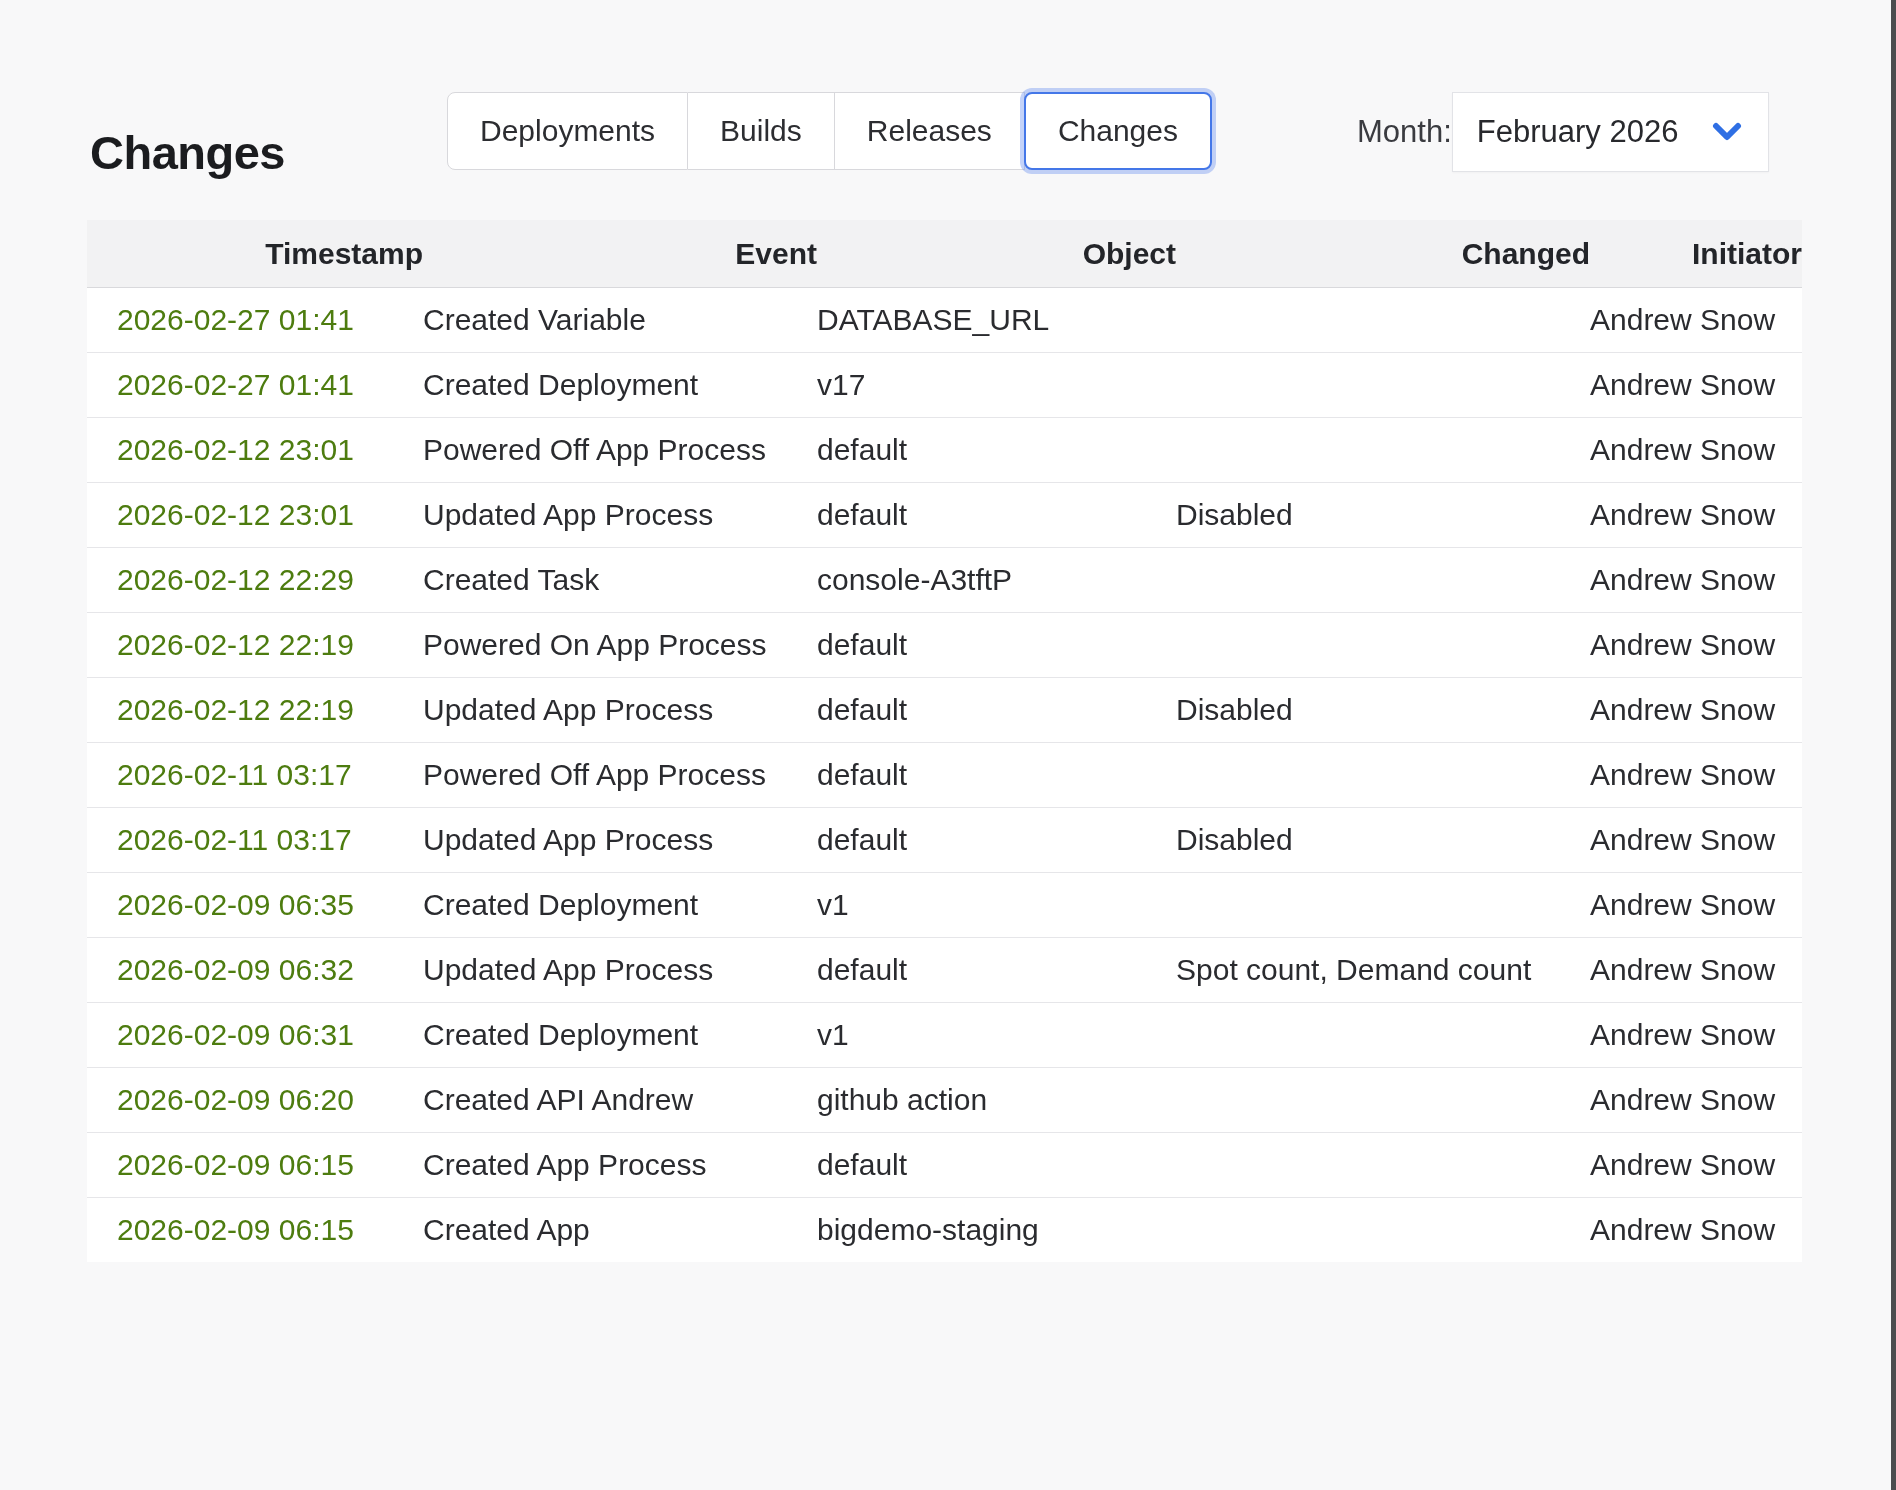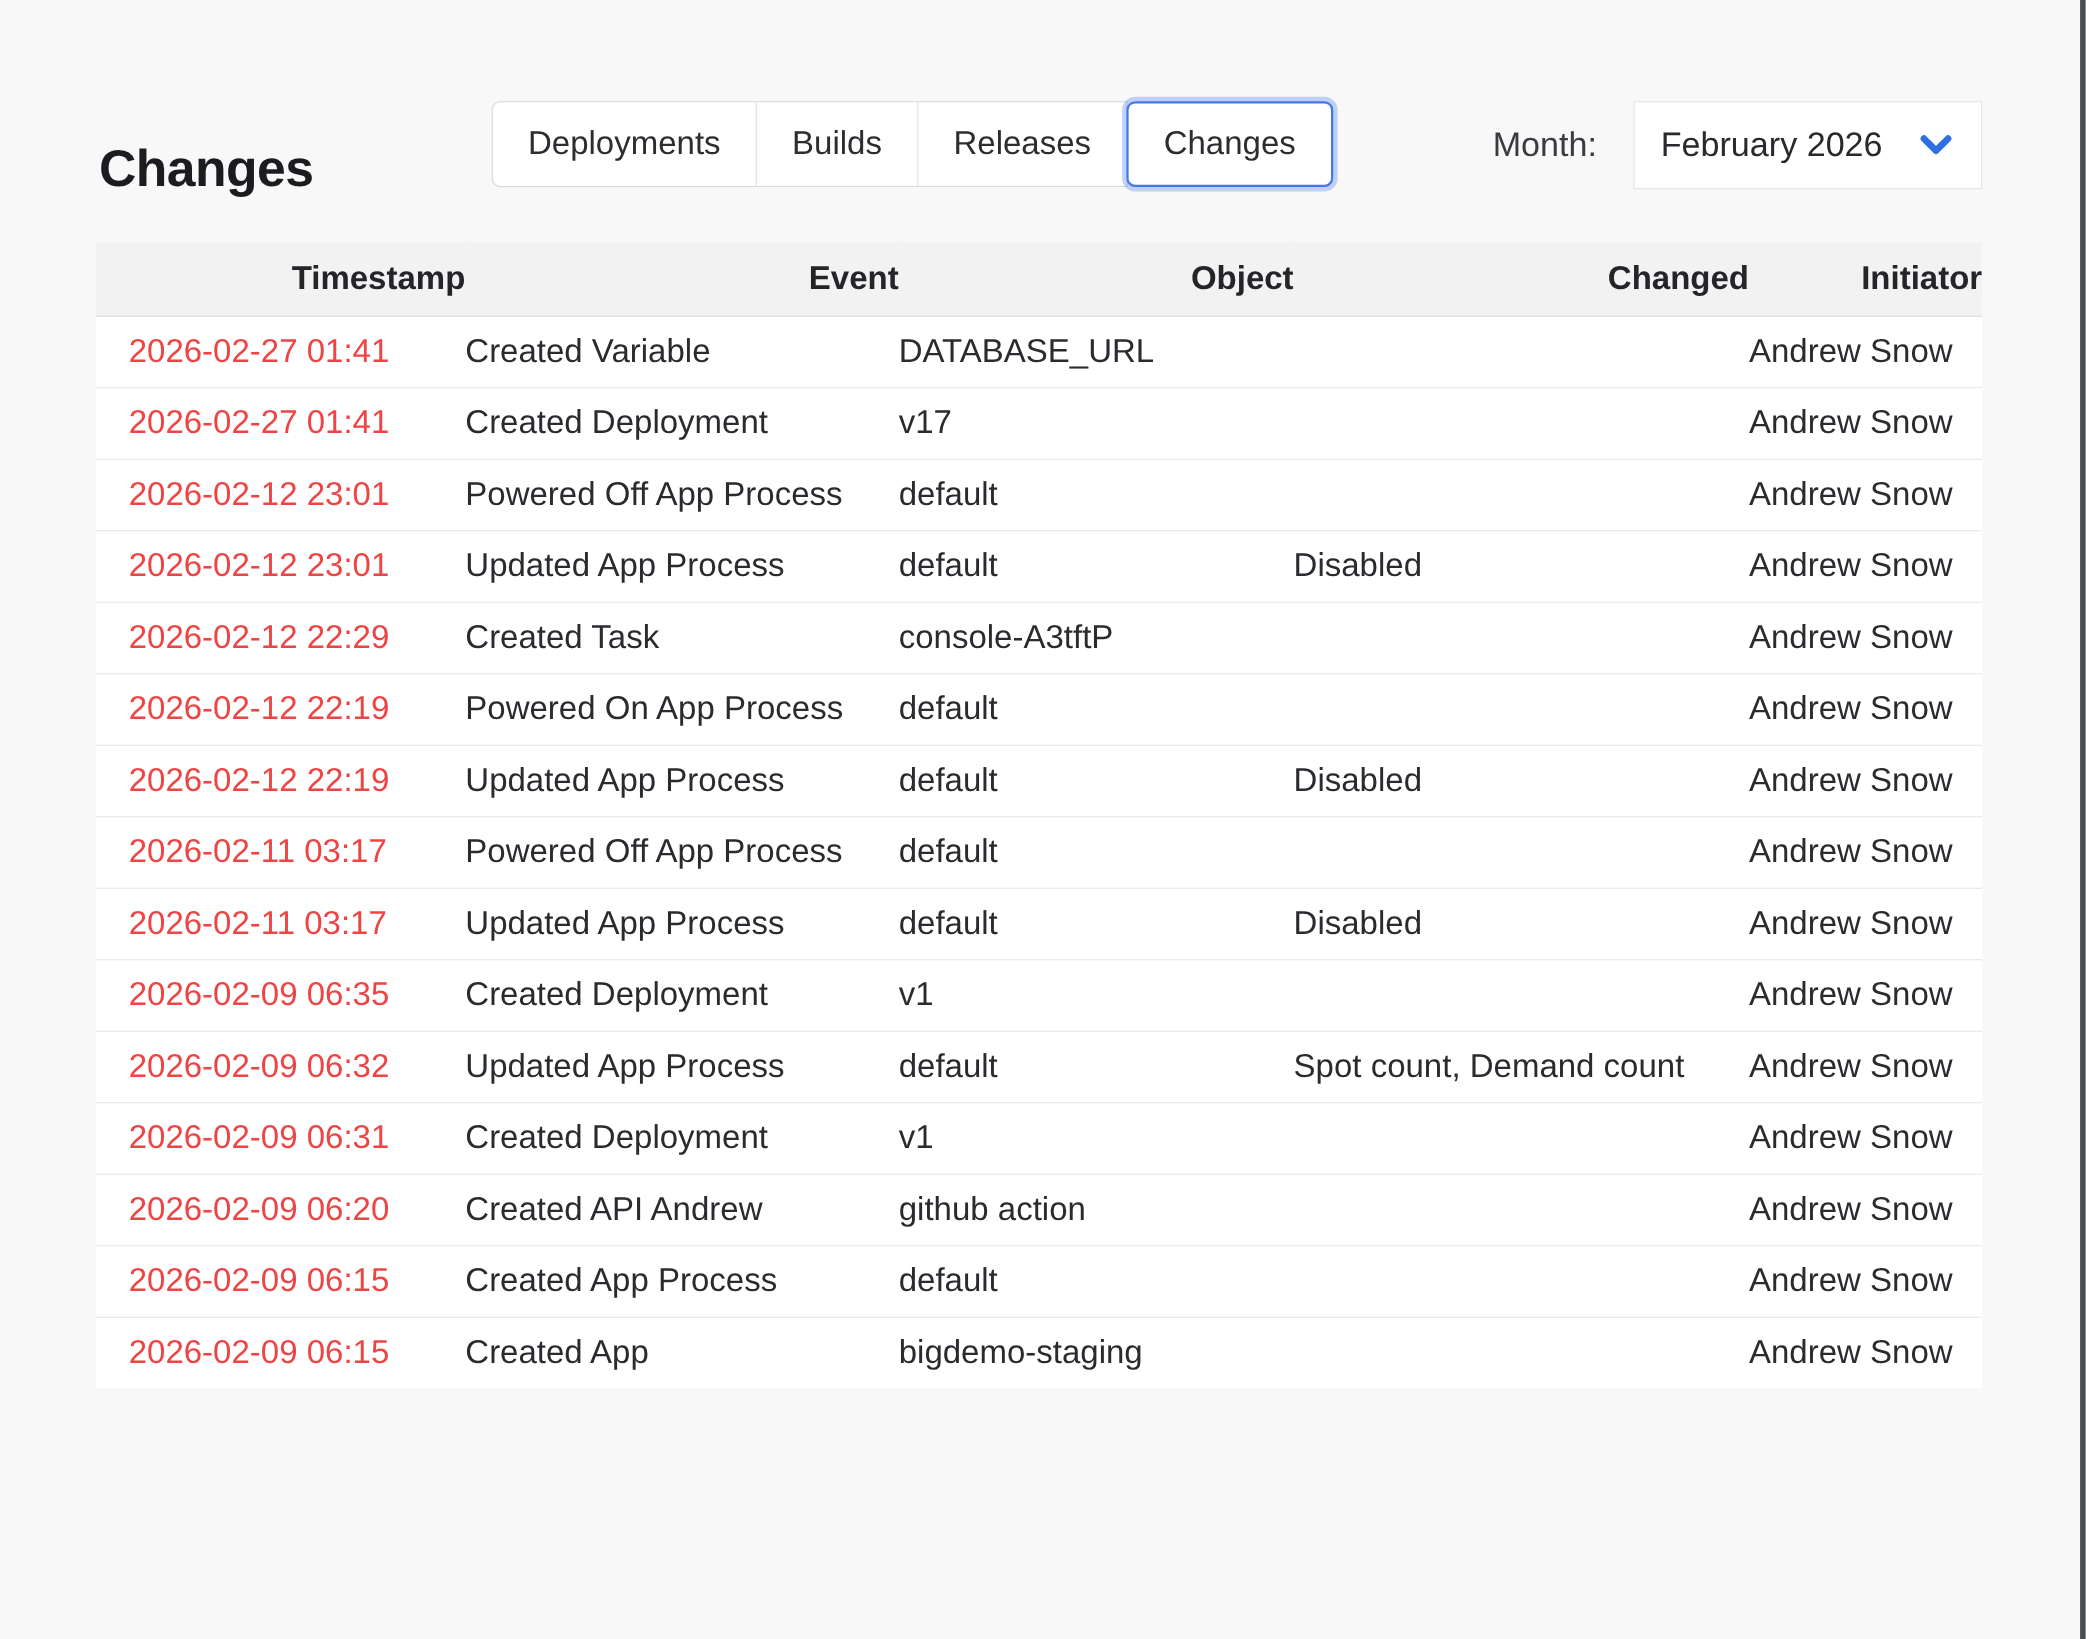--- a/index.html
+++ b/index.html
@@ -31,21 +31,21 @@
   .tab:first-child { border-left-width:1px; border-radius:8px 0 0 8px; }
   .tab.selected {
     border:2px solid #4477e8; border-radius:8px;
     box-shadow:0 0 0 4px rgba(99,140,240,0.38);
     margin-left:-1px; z-index:2; position:relative;
   }
 
   .month-wrap { position:absolute; left:1357px; top:92px; height:80px; display:flex; align-items:center; }
   .month-label { font-size:31px; color:#3a3b40; }
   .month-select {
-    margin-left:33px; width:317px; height:80px; box-sizing:border-box;
+    width:317px; height:80px; box-sizing:border-box;
     background:#ffffff; border:1px solid #e2e3e7; border-radius:0;
     display:flex; align-items:center; justify-content:space-between;
     padding:0 26px 0 24px; cursor:pointer;
     box-shadow:0 1px 2px rgba(0,0,0,0.03);
   }
   .month-value { font-size:31px; color:#28292d; white-space:nowrap; }
   .month-select svg { flex:0 0 auto; margin-left:14px; }
 
   
   .changes-table {
@@ -63,21 +63,21 @@
     height:67px; background:#f2f2f3; text-align:right;
     font-weight:700; color:#232529; padding:0;
     border-bottom:1px solid #d9d9dc;
   }
   .changes-table td {
     height:64px; padding:0; color:#2a2b2f; white-space:nowrap; overflow:hidden;
   }
   .changes-table tbody tr + tr td { border-top:1px solid #e6e6e9; }
   .changes-table th:first-child, .changes-table td:first-child { padding-left:30px; }
 
-  .ts-link { color:#ef4444; text-decoration:none; cursor:pointer; }
+  .ts-link { color:#4d7c0f; text-decoration:none; cursor:pointer; }
 </style>
 </head>
 <body>
 
 <div class="edge-strip"></div>
 
 <h1 class="page-title">Changes</h1>
 
 <div class="tab-group">
   <div class="tab">Deployments</div>

